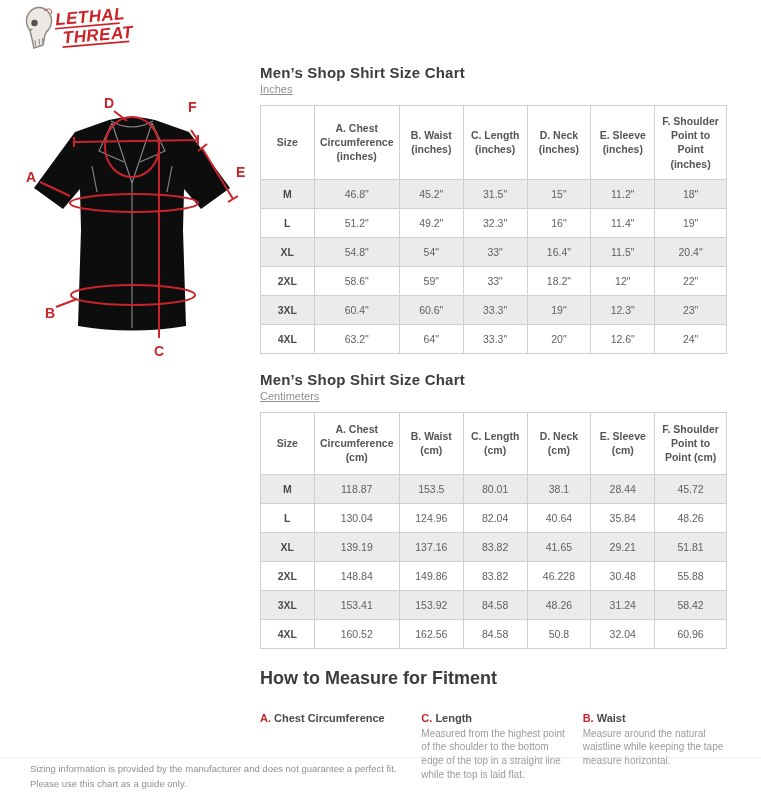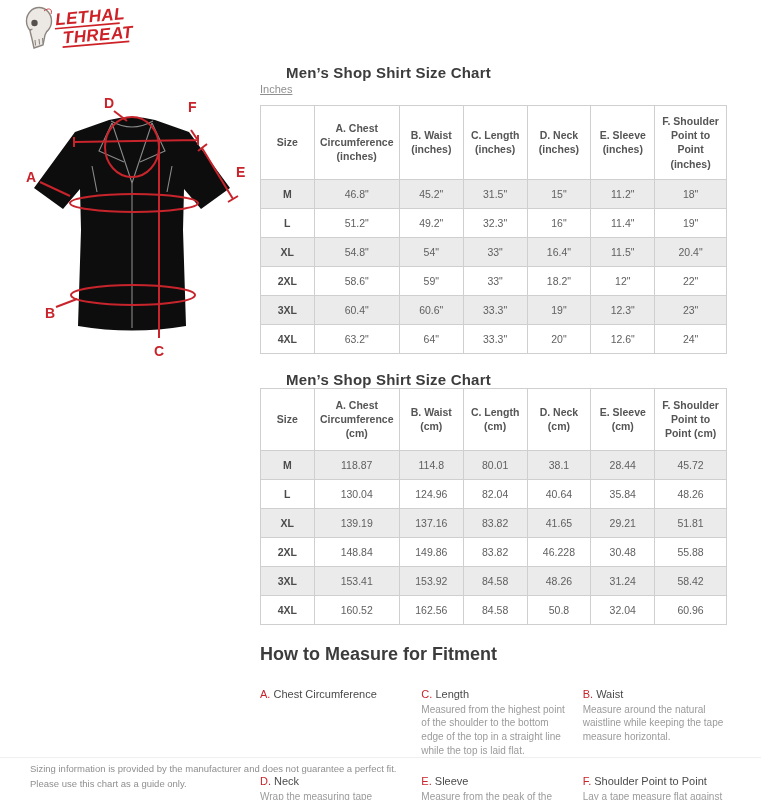--- a/index.html
+++ b/index.html
@@ -11,41 +11,41 @@
 
   
   .logo { position: absolute; top: 5px; left: 24px; width: 120px; height: 50px; }
 
   
   .diagram { position: absolute; left: 12px; top: 90px; width: 240px; height: 278px; }
   .diagram text { font-family: "Liberation Sans", sans-serif; font-weight: bold; font-size: 14px; }
 
   
   .main { position: absolute; left: 260px; top: 64px; width: 467px; }
-  .section-title { font-size: 15px; font-weight: bold; color: #3c3c3c; letter-spacing: .2px; margin-left: 26px; }
+  .section-title { font-size: 15px; font-weight: bold; color: #3c3c3c; letter-spacing: .2px; }
   .section-sub { font-size: 11px; color: #8f8f8f; margin: 2px 0 10px; text-decoration: underline; }
   .gap { height: 17px; }
 
   table { width: 100%; border-collapse: collapse; table-layout: fixed; }
   th, td { border: 1px solid #cfcfcf; text-align: center; vertical-align: middle; }
   thead th {
     font-size: 10.5px; font-weight: bold; color: #555; background: #fff;
     padding: 8px 5px; height: 62px; line-height: 1.35;
   }
   tbody td { font-size: 10.5px; color: #5f5f5f; padding: 8px 3px; height: 29px; }
   tbody tr:nth-child(odd) td { background: #ebebeb; }
   td.sz { font-weight: bold; color: #4c4c4c; }
   col.c-size { width: 11.5%; } col.c-chest { width: 18.3%; }
   col.c-std { width: 13.7%; } col.c-shoulder { width: 15.4%; }
 
   
   .howto { margin-top: 19px; }
   .howto-title { font-size: 18px; font-weight: bold; color: #3c3c3c; margin-bottom: 23px; }
   .howto-grid { display: grid; grid-template-columns: 1fr 1fr 1fr; column-gap: 17px; row-gap: 17px; }
-  .mi-head { font-size: 11px; font-weight: normal; color: #4a4a4a; margin-bottom: 3px; }
+  .mi-head { font-size: 11px; font-weight: bold; color: #4a4a4a; margin-bottom: 3px; }
   .mi-letter { color: #c8242b; }
   .mi-desc { font-size: 10px; color: #9b9b9b; line-height: 1.38; }
 
   
   .footer {
     position: absolute; left: 0; top: 757px; width: 761px;
     border-top: 1px solid #efefef; padding: 4px 0 0 30px;
     font-size: 9.5px; color: #8f8f8f; line-height: 1.55;
   }
 </style>
@@ -186,20 +186,21 @@
         <td>20"</td>
         <td>12.6"</td>
         <td>24"</td>
       </tr>
     </tbody>
   </table>
 
   <div class="gap"></div>
 
   <div class="section-title">Men’s Shop Shirt Size Chart</div>
+  <div class="section-sub">Centimeters</div>
   <table>
     <colgroup>
       <col class="c-size">
         <col class="c-chest">
         <col class="c-std">
         <col class="c-std">
       <col class="c-std">
         <col class="c-std">
         <col class="c-shoulder">
     </colgroup>
@@ -211,21 +212,21 @@
         <th>C. Length (cm)</th>
         <th>D. Neck (cm)</th>
         <th>E. Sleeve (cm)</th>
         <th>F. Shoulder Point to Point (cm)</th>
       </tr>
     </thead>
     <tbody>
       <tr>
         <td class="sz">M</td>
         <td>118.87</td>
-        <td>114.8</td>
+        <td>153.5</td>
         <td>80.01</td>
         <td>38.1</td>
         <td>28.44</td>
         <td>45.72</td>
       </tr>
       <tr>
         <td class="sz">L</td>
         <td>130.04</td>
         <td>124.96</td>
         <td>82.04</td>

